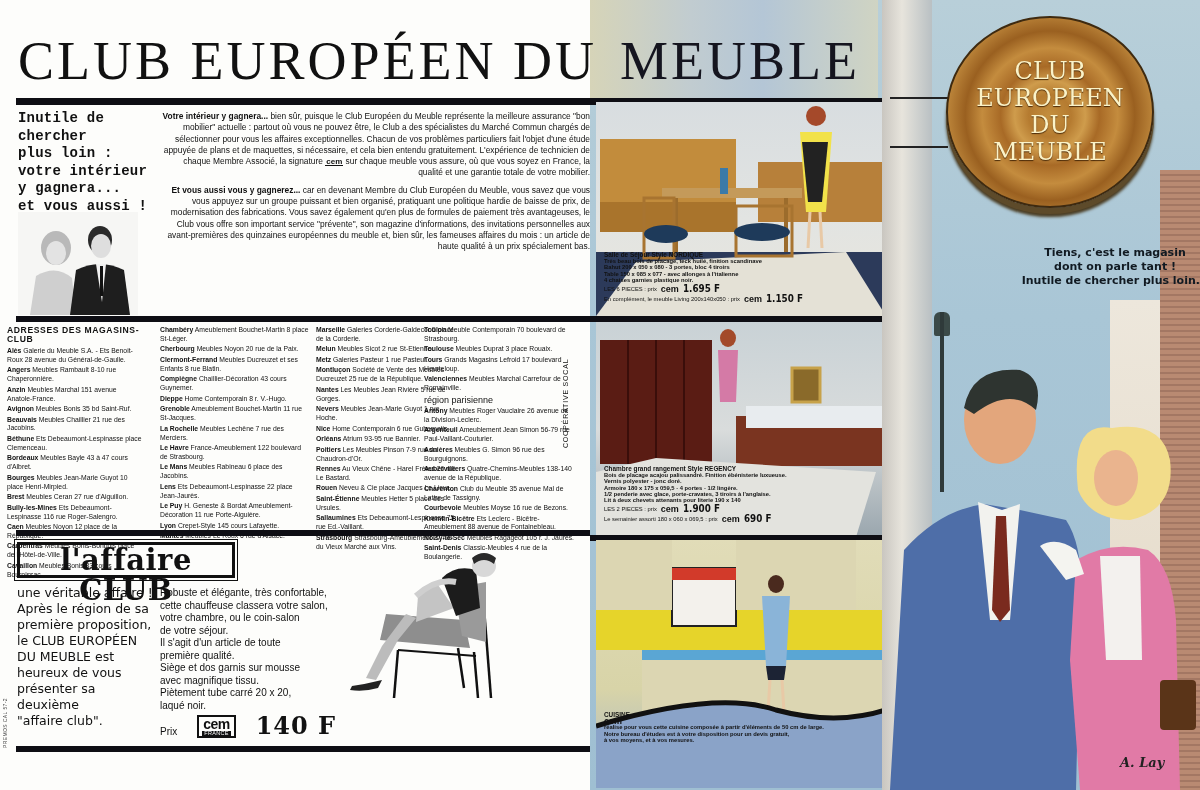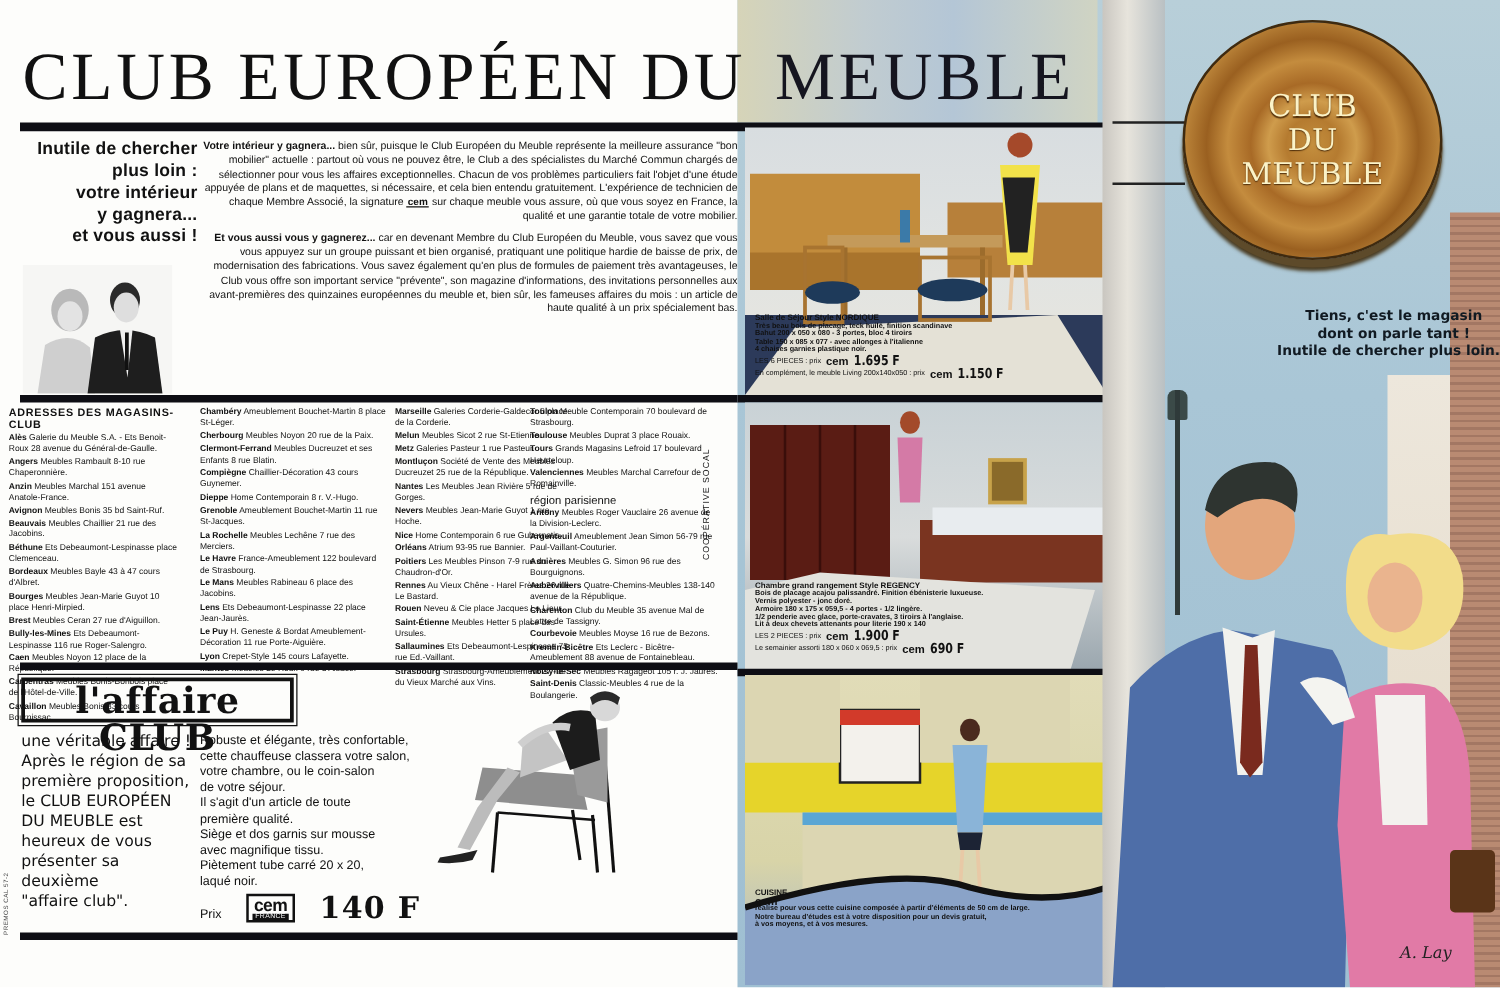--- a/index.html
+++ b/index.html
@@ -15,22 +15,22 @@
     font-size: 54px; letter-spacing: 3px; color: #111; white-space: nowrap; line-height: 1; }
   .title-right { position: absolute; left: 620px; top: 34px; font-family: "Liberation Serif", serif;
     font-size: 54px; letter-spacing: 3px; color: #15151f; white-space: nowrap; line-height: 1; z-index: 5; }
   .title-bg { position: absolute; left: 590px; top: 0; width: 288px; height: 98px;
     background: linear-gradient(90deg, #d6d4b8 0%, #c1ccd0 35%, #b4c6d6 60%, #d0d4c3 100%); }
 
   .rule { position: absolute; background: #0e0e14; }
 
   
   .intro-heading { position: absolute; left: 18px; top: 110px; width: 140px;
-    font-family: Liberation Sans, sans-serif; font-weight: bold; font-size: 14px; line-height: 17.5px;
-    letter-spacing: 0.2px; text-align: right; }
+    font-family: Liberation Mono, monospace; font-weight: bold; font-size: 14px; line-height: 17.5px;
+    letter-spacing: 0.2px; }
   .intro-photo { position: absolute; left: 18px; top: 212px; width: 120px; height: 103px; overflow: hidden; }
 
   .intro-body { position: absolute; left: 160px; top: 111px; width: 430px; font-size: 8.4px; line-height: 11.3px; text-align: right; }
   .intro-body p { margin-bottom: 6px; }
   .intro-body b { font-weight: bold; }
   .cem-inline { display: inline-block; font-weight: bold; font-size: 8px; line-height: 7px; vertical-align: middle;
     border-bottom: 1px solid #111; padding: 0 1px; }
 
   
   .addr-col { position: absolute; top: 326px; font-size: 6.8px; line-height: 8.9px; }
@@ -82,21 +82,21 @@
     font-family: "DejaVu Sans", sans-serif; font-weight: bold; font-size: 11px; line-height: 14px; color: #111a22; }
 
   .building-left { position: absolute; left: 882px; top: 0; width: 50px; height: 790px;
     background: linear-gradient(90deg, #c9c6c0 0%, #e7e4dc 40%, #b9c0c3 100%); }
   .building-right { position: absolute; left: 1160px; top: 170px; width: 40px; height: 620px;
     background: repeating-linear-gradient(180deg, #b98a72 0 4px, #a37763 4px 6px); }
   .building-mid { position: absolute; left: 1110px; top: 300px; width: 55px; height: 340px;
     background: linear-gradient(180deg, #ede7dc 0%, #e6dccb 100%); }
   .lamp { position: absolute; left: 940px; top: 312px; width: 4px; height: 180px; background: #2f3a3a; }
   .lamp-head { position: absolute; left: 934px; top: 312px; width: 16px; height: 24px; background: #3b4a48; border-radius: 6px 6px 2px 2px; }
-  .signature { position: absolute; left: 1120px; top: 755px; font-family: "DejaVu Serif", serif; font-style: italic; font-size: 13px; color: #222; }
+  .signature { position: absolute; left: 1120px; top: 755px; font-family: "DejaVu Serif", serif; font-style: italic; font-size: 13px; color: #222; font-weight: bold; }
 </style>
 </head>
 <body>
 
 <div class="page-left"></div>
 <div class="page-right">
 </div>
 <div class="title-bg"></div>
 
 <div class="title-left">CLUB EUROPÉEN DU</div>
@@ -367,20 +367,21 @@
 </div>
 
 <div class="building-left"></div>
 <div class="building-mid"></div>
 <div class="building-right"></div>
 <div class="sign-bracket" style="left:890px;top:97px;width:58px;"></div>
 <div class="sign-bracket" style="left:890px;top:146px;width:58px;"></div>
 <div class="sign">
   <div class="sign-text">
     <div>CLUB</div>
+    <div>EUROPEEN</div>
     <div>DU</div>
     <div>MEUBLE</div>
   </div>
 </div>
 <div class="tagline">
   <div>Tiens, c'est le magasin</div>
   <div>dont on parle tant !</div>
   <div>Inutile de chercher plus loin...</div>
 </div>
 <div class="lamp-head"></div>

